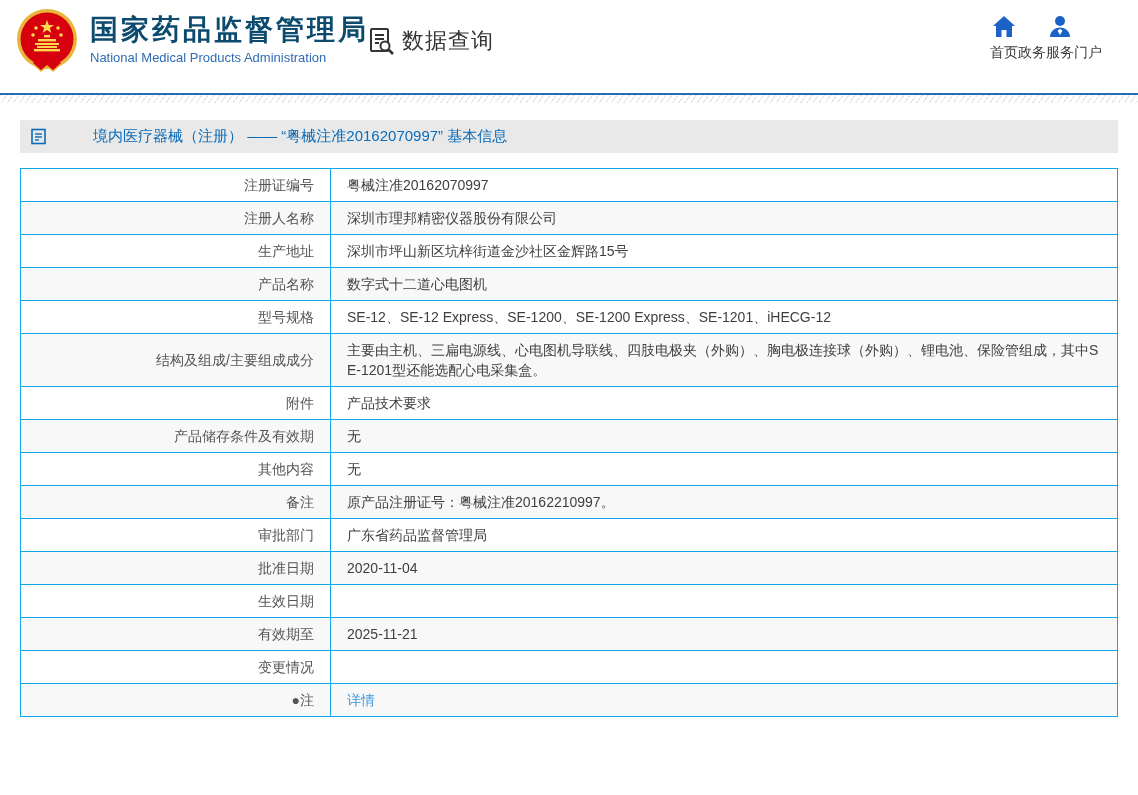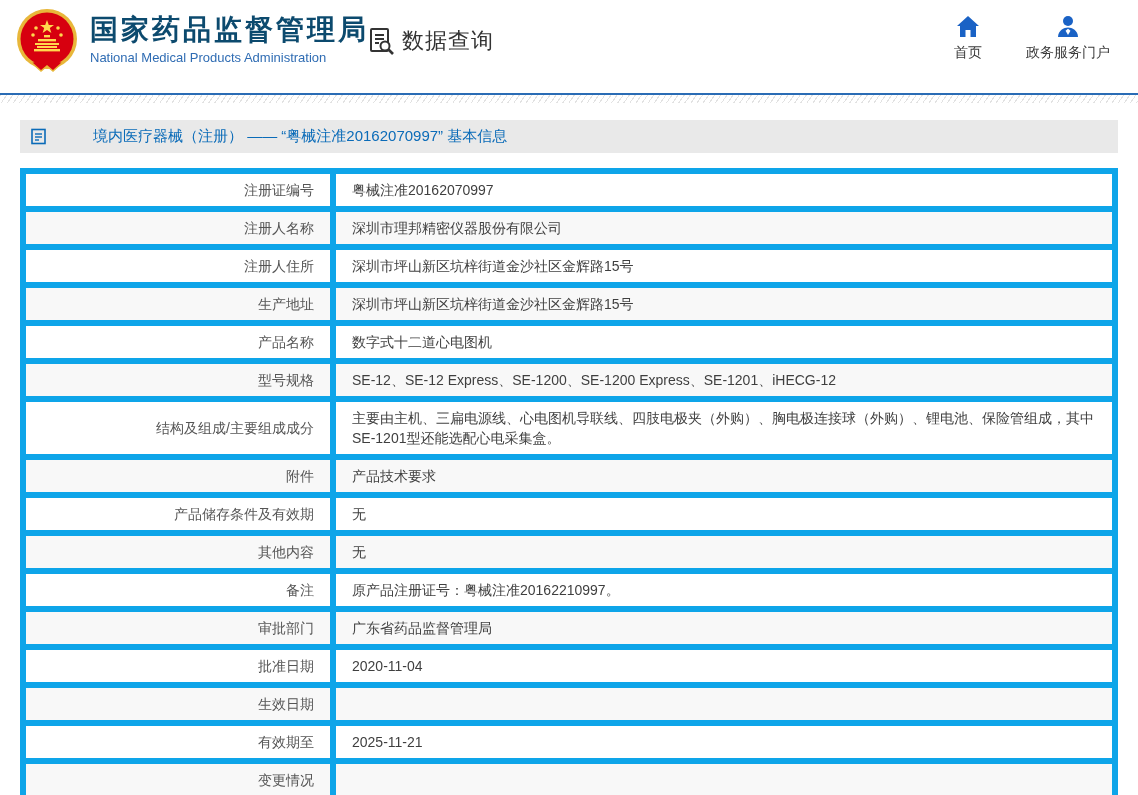--- a/index.html
+++ b/index.html
@@ -7,39 +7,39 @@
     font-family:"Liberation Sans","DejaVu Sans",sans-serif; }
 
   
   .header { position:relative; height:93px; background:#fff; }
   .logo { position:absolute; left:14px; top:8px; width:66px; height:66px; }
   .brand { position:absolute; left:90px; top:14px; }
   .brand-cn { font-size:28px; font-weight:bold; color:#0c4a6e; letter-spacing:3px; line-height:32px; }
   .brand-en { font-size:13px; color:#2f6cb3; margin-top:4px; }
   .data-query { position:absolute; left:366px; top:26px; display:flex; align-items:center; gap:6px; cursor:pointer; }
   .data-query-label { font-size:22px; color:#333; letter-spacing:1px; }
-  .top-nav { position:absolute; right:28px; top:14px; display:flex; gap:44px; }
+  .top-nav { position:absolute; right:36px; top:14px; display:flex; }
   .nav-item { display:flex; flex-direction:column; align-items:center; gap:6px; cursor:pointer; }
   .nav-item .txt { font-size:14px; color:#3a3a3a; }
 
   
   .blue-line { height:2px; background:#2a6cb5; }
   .hatch { height:8px;
     background:repeating-linear-gradient(125deg,#e2e2e2 0px,#e2e2e2 1px,#ffffff 1px,#ffffff 5px); }
 
   
   .crumb-bar { margin:17px 20px 15px 20px; height:33px; background:#e9e9e9;
     display:flex; align-items:center; padding:0 10px;gap:40px; }
   .crumb-text { font-size:15px; color:#0a6bb8; margin-left:6px; }
 
   
   .info-table { width:1098px; margin:0 20px; border-collapse:collapse; table-layout:fixed; }
   .info-table tr:nth-child(even) { background:#f8f8f8; }
   .info-table tr:nth-child(odd) { background:#ffffff; }
-  .info-table td { border:6px solid #0ea5e9; font-size:14px; padding:6px 16px; line-height:20px; vertical-align:middle; }
+  .info-table td { border:1px solid #0ea5e9; font-size:14px; padding:6px 16px; line-height:20px; vertical-align:middle; }
   .info-table td.lbl { width:310px; text-align:right; color:#555; }
   .info-table td.val { color:#3f3f3f; word-break:break-all; }
   .info-table td.val .detail-link { color:#3e9be0; text-decoration:none; cursor:pointer; }
 </style>
 </head>
 <body>
 
 <div class="header">
 
   <svg class="logo" viewBox="0 0 66 66">
@@ -112,24 +112,20 @@
   <tr>
     <td class="lbl">注册证编号</td>
     <td class="val">粤械注准20162070997</td>
   </tr>
 
   <tr>
     <td class="lbl">注册人名称</td>
     <td class="val">深圳市理邦精密仪器股份有限公司</td>
   </tr>
 
-  <tr>
-    <td class="lbl">注册人住所</td>
-    <td class="val">深圳市坪山新区坑梓街道金沙社区金辉路15号</td>
-  </tr>
 
   <tr>
     <td class="lbl">生产地址</td>
     <td class="val">深圳市坪山新区坑梓街道金沙社区金辉路15号</td>
   </tr>
 
   <tr>
     <td class="lbl">产品名称</td>
     <td class="val">数字式十二道心电图机</td>
   </tr>

